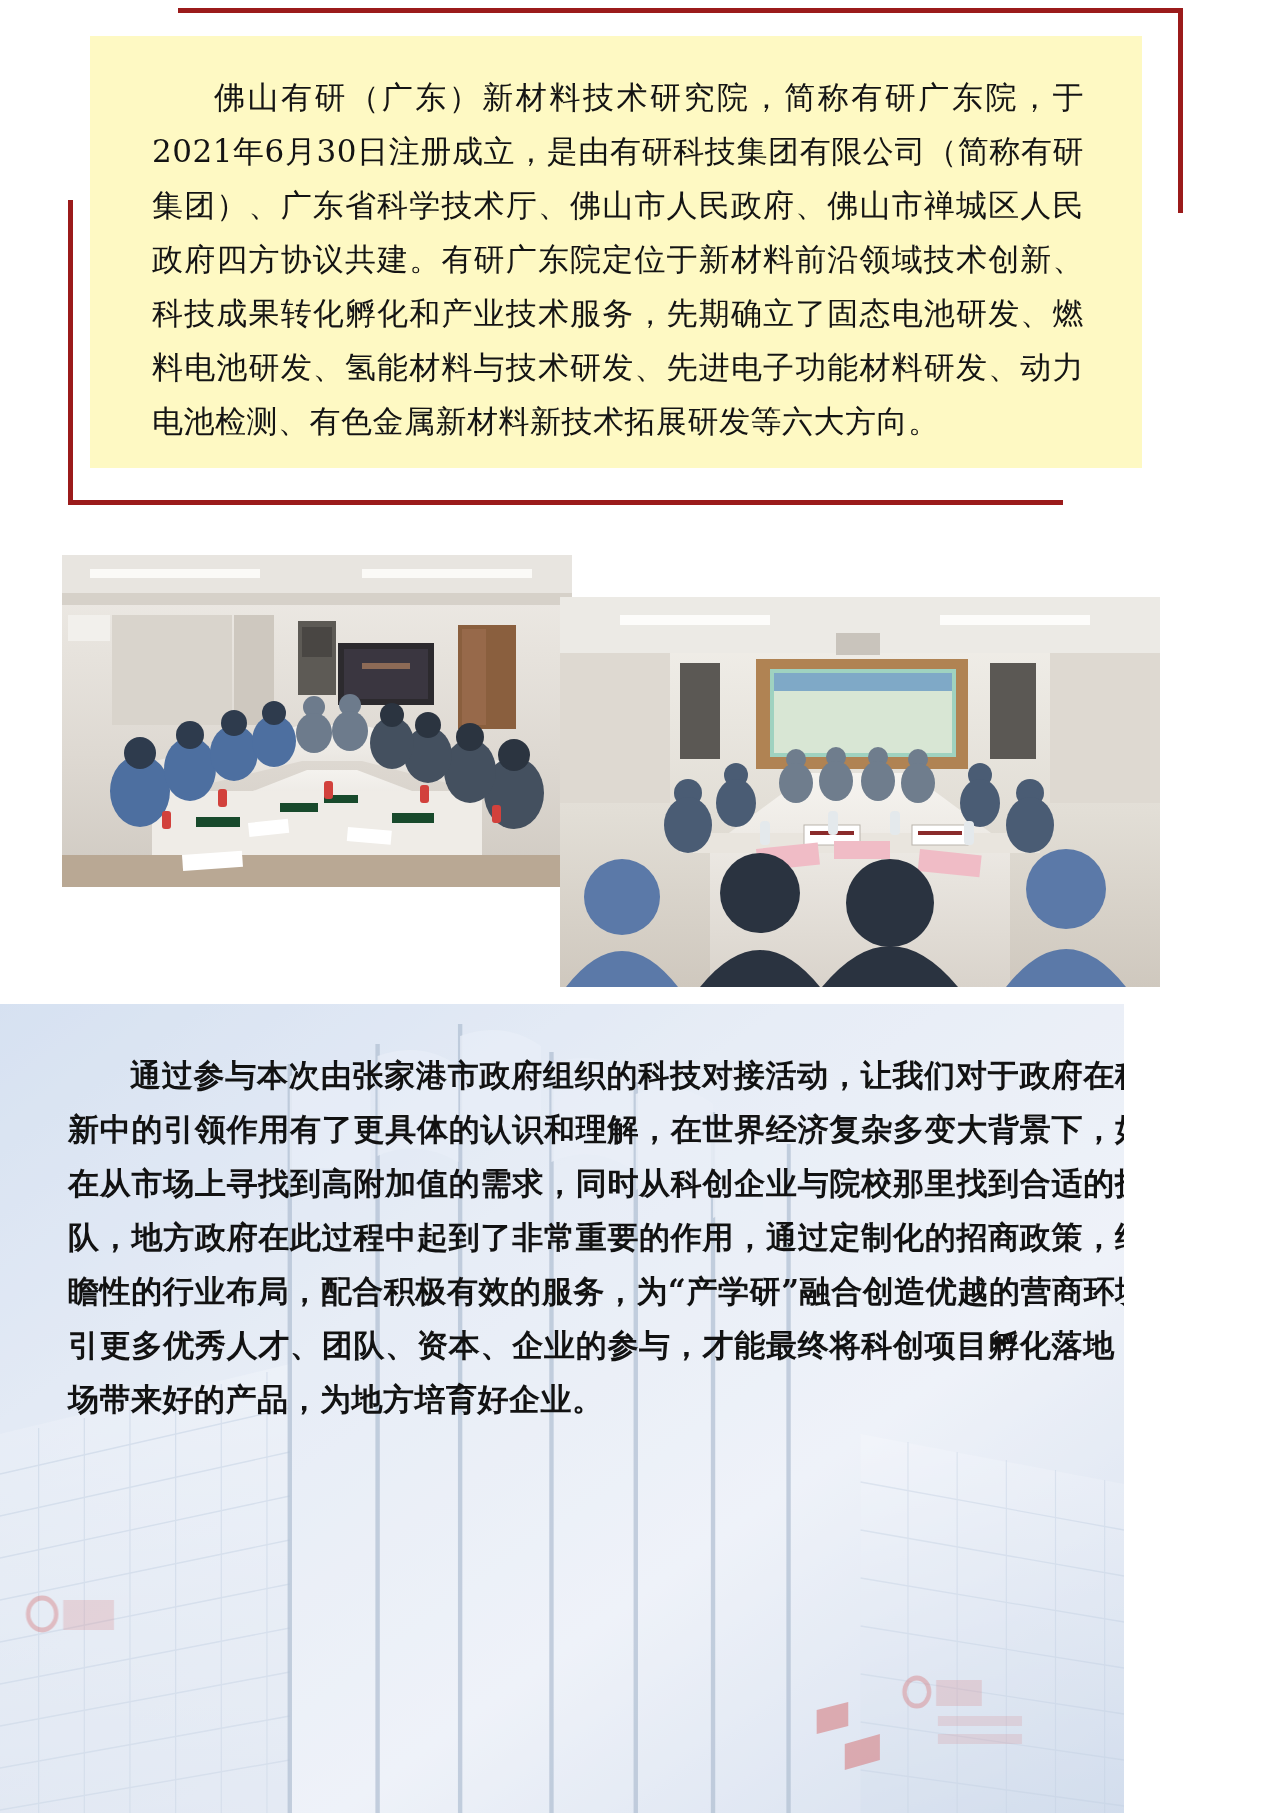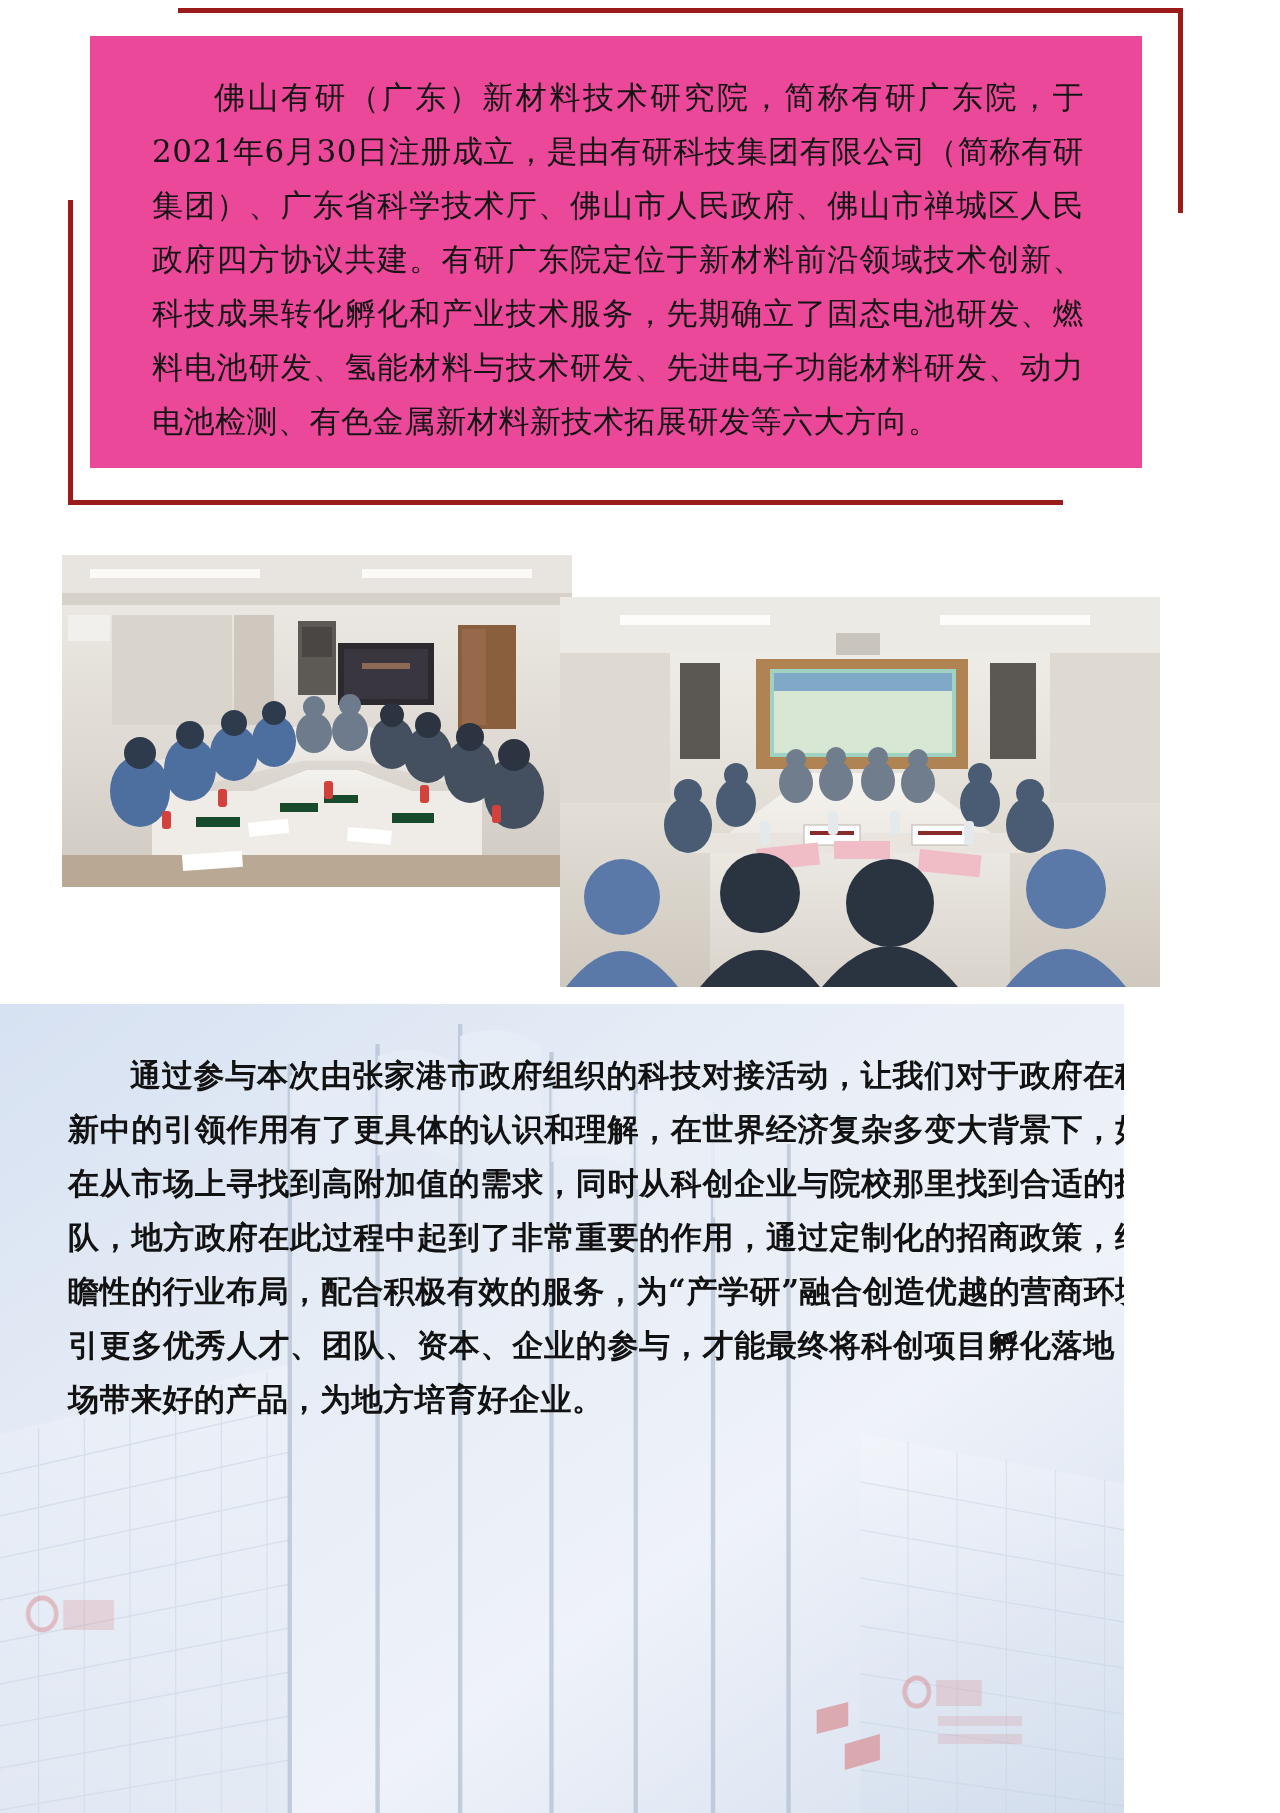--- a/index.html
+++ b/index.html
@@ -57,21 +57,21 @@
     width: 995px;
     height: 5px;
     background: #9b1b1b;
   }
   .intro-panel {
     position: absolute;
     left: 90px;
     top: 36px;
     width: 1052px;
     height: 432px;
-    background: #ec4899;
+    background: #fef9c3;
     box-sizing: border-box;
     padding: 34px 58px 20px 62px;
   }
   .intro-panel p {
     margin: 0;
     font-size: 31px;
     line-height: 54px;
     letter-spacing: 0.5px;
     text-indent: 62px;
     text-align: justify;

